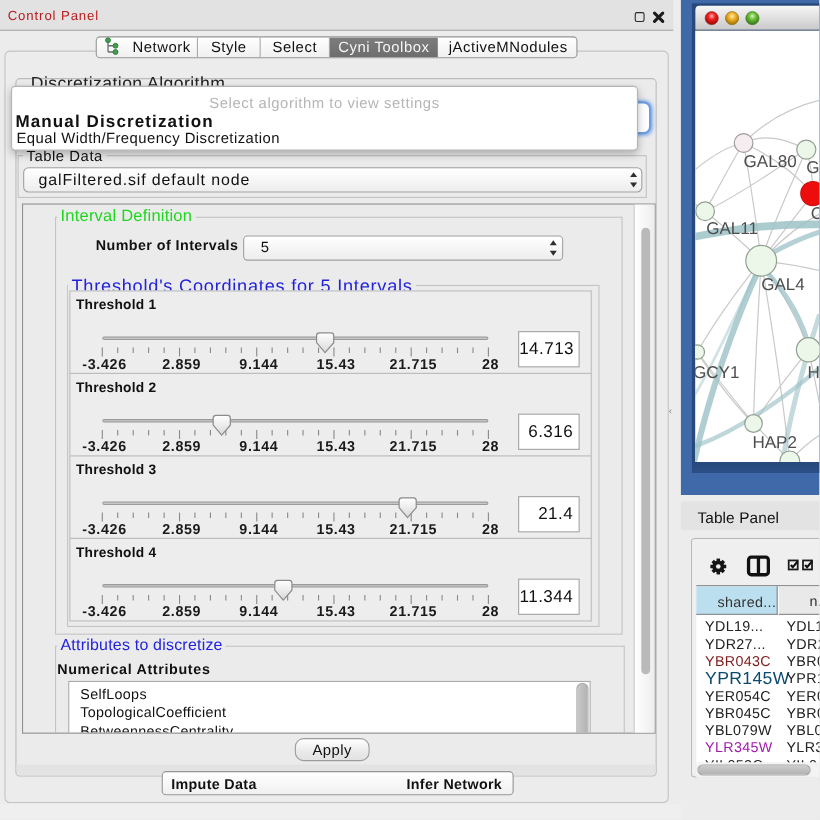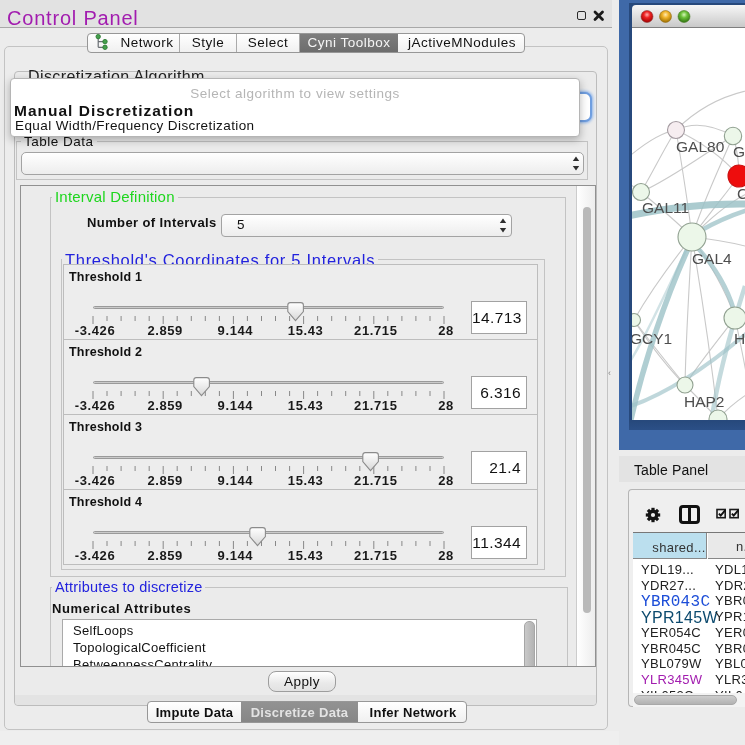--- a/index.html
+++ b/index.html
@@ -36,21 +36,21 @@
 <radialGradient id="grnb" cx="0.5" cy="0.35" r="0.65">
 <stop offset="0" stop-color="#d6f5b8"></stop>
         <stop offset="0.4" stop-color="#6cc03a"></stop>
         <stop offset="1" stop-color="#2e7211"></stop>
       </radialGradient>
 </defs>
   </svg>
 
 <div style="left:0;top:0;width:612px;height:731px;background:#ececec;">
 <div style="left:0;top:0;width:612px;height:28px;background:#e2e2e2;border-bottom:1px solid #a8a8a8;"></div>
-<div style="left:7px;top:7px;font-size:20px;letter-spacing:0.8px;color:#a21caf;text-align:right;">Control Panel</div>
+<div style="left:7px;top:7px;font-size:12px;letter-spacing:0.8px;color:#b91c1c;text-align:right;">Control Panel</div>
 <div style="left:577px;top:11px;width:9px;height:9px;border:1.6px solid #2a2a2a;border-radius:2px;"></div>
 <svg width="12" height="12" style="left:593px;top:10px;">
       <path d="M2,2 L9.5,9.5 M9.5,2 L2,9.5" stroke="#1a1a1a" stroke-width="2.8" stroke-linecap="round"></path>
     </svg>
 <div style="left:4px;top:46px;width:604px;height:684px;border:1px solid #c3c3c3;border-radius:5px;background:#ececec;"></div>
 <div style="left:14px;top:71px;width:583px;height:635px;border:1px solid #bcbcbc;border-radius:4px;background:#ebebeb;"></div>
 <div style="left:15px;top:695px;width:581px;height:10px;background:#e3e3e3;border-radius:0 0 4px 4px;"></div>
 <div style="left:87px;top:33px;width:438px;height:20px;background:linear-gradient(#ffffff,#f0f0f0);border:1px solid #979797;border-radius:4px;overflow:hidden;">
 <div class="tseg" style="left:0px;width:92px;padding-bottom:2px;border-right:1px solid #aaa;padding-left:27px;text-align:right;">Network</div>
 <div class="tseg" style="left:92px;width:57px;padding-bottom:2px;border-right:1px solid #aaa;">Style</div>
@@ -60,20 +60,21 @@
 </div>
 <svg width="15" height="17" style="left:94px;top:33.5px;">
       <path d="M4.2,3 V13.3 M4.2,7.6 H10.6 M4.2,13.3 H10.6" fill="none" stroke="#6a6f74" stroke-width="1.2"></path>
       <circle cx="4.2" cy="2.6" r="2.2" fill="#44a04c" stroke="#2c7a33" stroke-width="0.9"></circle>
       <circle cx="11" cy="7.6" r="2.2" fill="#44a04c" stroke="#2c7a33" stroke-width="0.9"></circle>
       <circle cx="11" cy="13.3" r="2.2" fill="#44a04c" stroke="#2c7a33" stroke-width="0.9"></circle>
     </svg>
 <div class="gbox" style="left:16px;top:141px;width:572px;height:39px;"></div>
 <div class="grouplab" style="left:21px;top:134px;color:#111;font-size:13.5px;letter-spacing:0.5px;">Table Data</div>
 <div style="left:21px;top:152px;width:563px;height:23px;background:linear-gradient(#ffffff,#ededed);border:1px solid #a3a3a3;border-radius:5px;"></div>
+<div style="left:35px;top:156px;font-size:14.5px;letter-spacing:0.8px;color:#111;">galFiltered.sif default node</div>
 <svg width="8" height="15" style="left:572px;top:156px;">
       <path d="M4,0.5 L7.2,5 L0.8,5 z" fill="#2e2e2e"></path>
       <path d="M4,14.5 L7.2,10 L0.8,10 z" fill="#2e2e2e"></path>
     </svg>
 <div class="gbox" style="left:50px;top:197px;width:516px;height:380px;"></div>
 <div class="grouplab" style="left:52px;top:188px;color:#1dd61d;font-size:15px;letter-spacing:0.2px;">Interval Definition</div>
 <div style="left:87px;top:215px;font-size:13px;letter-spacing:0.4px;font-weight:bold;color:#111;">Number of Intervals</div>
 <div style="left:221px;top:214px;width:291px;height:23px;background:linear-gradient(#ffffff,#ededed);border:1px solid #a3a3a3;border-radius:4px;"></div>
 <div style="left:237px;top:217px;font-size:13.5px;color:#111;">5</div>
 <svg width="8" height="15" style="left:499px;top:218px;">
@@ -260,21 +261,20 @@
 <div style="left:73px;top:77px;font-size:13px;letter-spacing:0.3px;color:#111;">BetweennessCentrality</div>
 <div style="left:524px;top:41px;width:11px;height:56px;background:linear-gradient(90deg,#c9c9c9,#b3b3b3);border-radius:5px;border:1px solid #a6a6a6;"></div>
 </div>
 <div style="left:20px;top:185px;width:576px;height:482px;border:1px solid #909090;"></div>
 <div style="left:576px;top:186px;width:19px;height:480px;background:linear-gradient(90deg,#ffffff,#ededed);border-left:1px solid #cccccc;"></div>
 <div style="left:583px;top:207px;width:8px;height:406px;background:#b9b9b9;border-radius:4.5px;"></div>
 <div style="left:268px;top:671px;width:68px;height:21px;background:linear-gradient(#ffffff,#e9e9e9 60%,#e2e2e2);border:1px solid #9d9d9d;border-radius:8px;"></div>
 <div style="left:268px;top:674px;width:68px;text-align:center;font-size:13.5px;letter-spacing:0.4px;color:#111;">Apply</div>
 <div style="left:147px;top:701px;width:320px;height:22px;background:linear-gradient(#ffffff,#f0f0f0);border:1px solid #979797;border-radius:4px;overflow:hidden;">
 <div class="tseg" style="left:0px;width:93px;font-weight:bold;font-size:13px;letter-spacing:0.3px;">Impute Data</div>
-<div class="tseg" style="left:93px;width:117px;font-weight:bold;font-size:13px;letter-spacing:0.3px;background:linear-gradient(#929292,#868686);color:#e3e3e3;">Discretize Data</div>
 <div class="tseg" style="left:210px;width:110px;font-weight:bold;font-size:13px;letter-spacing:0.3px;">Infer Network</div>
 </div>
 <div style="left:28px;top:68px;height:10px;overflow:hidden;">
       <div style="position:static;font-size:16px;letter-spacing:0.4px;color:#222;">Discretization Algorithm</div>
     </div>
 <div style="left:556px;top:92px;width:36px;height:30px;background:#fff;border:2px solid #6f9ee0;border-radius:7px;box-shadow:0 0 3px 1px #8ab2ea;"></div>
 <div style="left:10px;top:78px;width:570px;height:59px;background:#fff;border:1px solid #b5b5b5;border-radius:4px;box-shadow:0 3px 8px rgba(0,0,0,0.28);"></div>
 <div style="left:10px;top:86px;width:570px;text-align:center;font-size:13.5px;letter-spacing:0.5px;color:#b5b5b5;">Select algorithm to view settings</div>
 <div style="left:14px;top:102px;font-size:15.5px;letter-spacing:1.0px;font-weight:bold;color:#111;">Manual Discretization</div>
 <div style="left:15px;top:118px;font-size:13.5px;letter-spacing:0.4px;color:#111;">Equal Width/Frequency Discretization</div>
@@ -369,21 +369,21 @@
   </svg>
 <div style="left:633px;top:532px;width:112px;height:163px;background:#fff;border-top:1px solid #777;"></div>
 <div style="left:633px;top:533px;width:74px;height:26px;background:#bbdfee;border-right:1px solid #888;border-bottom:1px solid #888;"></div>
 <div style="left:708px;top:533px;width:37px;height:26px;background:#e9e9e9;border-bottom:1px solid #888;"></div>
 <div style="left:642px;top:540px;width:74px;text-align:center;font-size:13px;letter-spacing:0.3px;color:#333;">shared...</div>
 <div style="left:736px;top:539px;font-size:13px;letter-spacing:0.3px;color:#333;">n...</div>
 <div style="left:641px;top:562px;font-size:13px;letter-spacing:0.3px;color:#222;">YDL19...</div>
 <div style="left:715px;top:562px;font-size:13px;letter-spacing:0.3px;color:#222;">YDL1</div>
 <div style="left:641px;top:577.7px;font-size:13px;letter-spacing:0.3px;color:#222;">YDR27...</div>
 <div style="left:715px;top:577.7px;font-size:13px;letter-spacing:0.3px;color:#222;">YDR2</div>
-<div style="left:641px;top:593.4000000000001px;font-size:16px;letter-spacing:0.3px;color:#1d4ed8;font-family:Liberation Mono, monospace;">YBR043C</div>
+<div style="left:641px;top:593.4000000000001px;font-size:13px;letter-spacing:0.3px;color:#7f1d1d;">YBR043C</div>
 <div style="left:715px;top:593.4000000000001px;font-size:13px;letter-spacing:0.3px;color:#222;">YBR0</div>
 <div style="left:641px;top:609.1000000000001px;font-size:16px;letter-spacing:0.3px;color:#0c4a6e;">YPR145W</div>
 <div style="left:715px;top:609.1000000000001px;font-size:13px;letter-spacing:0.3px;color:#222;">YPR1</div>
 <div style="left:641px;top:624.8000000000002px;font-size:13px;letter-spacing:0.3px;color:#222;">YER054C</div>
 <div style="left:715px;top:624.8000000000002px;font-size:13px;letter-spacing:0.3px;color:#222;">YER0</div>
 <div style="left:641px;top:640.5000000000002px;font-size:13px;letter-spacing:0.3px;color:#222;">YBR045C</div>
 <div style="left:715px;top:640.5000000000002px;font-size:13px;letter-spacing:0.3px;color:#222;">YBR0</div>
 <div style="left:641px;top:656.2000000000003px;font-size:13px;letter-spacing:0.3px;color:#222;">YBL079W</div>
 <div style="left:715px;top:656.2000000000003px;font-size:13px;letter-spacing:0.3px;color:#222;">YBL0</div>
 <div style="left:641px;top:671.9000000000003px;font-size:13px;letter-spacing:0.3px;color:#a21caf;">YLR345W</div>

